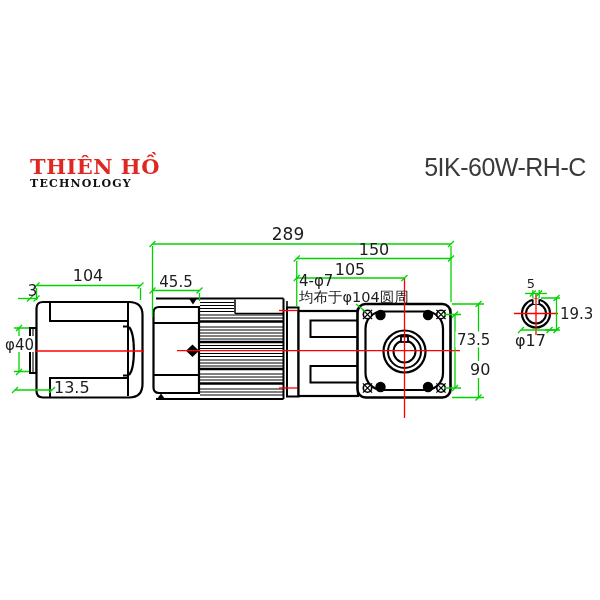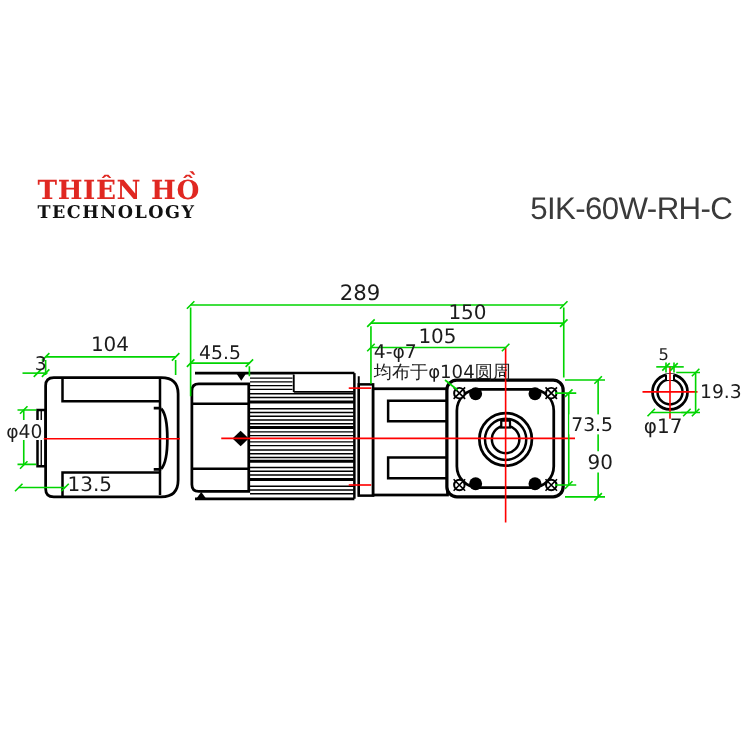--- a/index.html
+++ b/index.html
@@ -1,22 +1,22 @@
 <!DOCTYPE html>
 <html><head>
 <meta charset="utf-8">
 <style>
   html,body{margin:0;padding:0;background:#ffffff;}
   #canvas{position:relative;width:600px;height:600px;background:#ffffff;overflow:hidden;
           font-family:"DejaVu Sans",sans-serif;}
-  #logo{position:absolute;left:30px;top:141px;width:180px;line-height:1;}
+  #logo{position:absolute;left:30px;top:156px;width:180px;line-height:1;}
   #logo .l1{font-family:"DejaVu Serif","Liberation Serif",serif;font-weight:bold;
             font-size:21px;color:#e02822;letter-spacing:0.5px;white-space:nowrap;}
   #logo .l2{font-family:"DejaVu Serif","Liberation Serif",serif;font-weight:bold;
-            font-size:14px;color:#111111;letter-spacing:1.2px;margin-top:1px;white-space:nowrap;}
+            font-size:11px;color:#111111;letter-spacing:1.2px;margin-top:1px;white-space:nowrap;}
   #model-title{position:absolute;left:405px;top:153px;width:200px;text-align:center;
             font-family:"Liberation Sans","DejaVu Sans",sans-serif;font-size:25px;
             color:#3a3a3a;letter-spacing:-0.5px;white-space:nowrap;}
   svg{position:absolute;left:0;top:0;}
   .dim{font-family:"DejaVu Sans",sans-serif;fill:#1c1c1c;}
   .blk{stroke:#000000;fill:none;}
   .blkf{stroke:#000000;fill:#ffffff;}
 </style>
 </head>
 <body>

